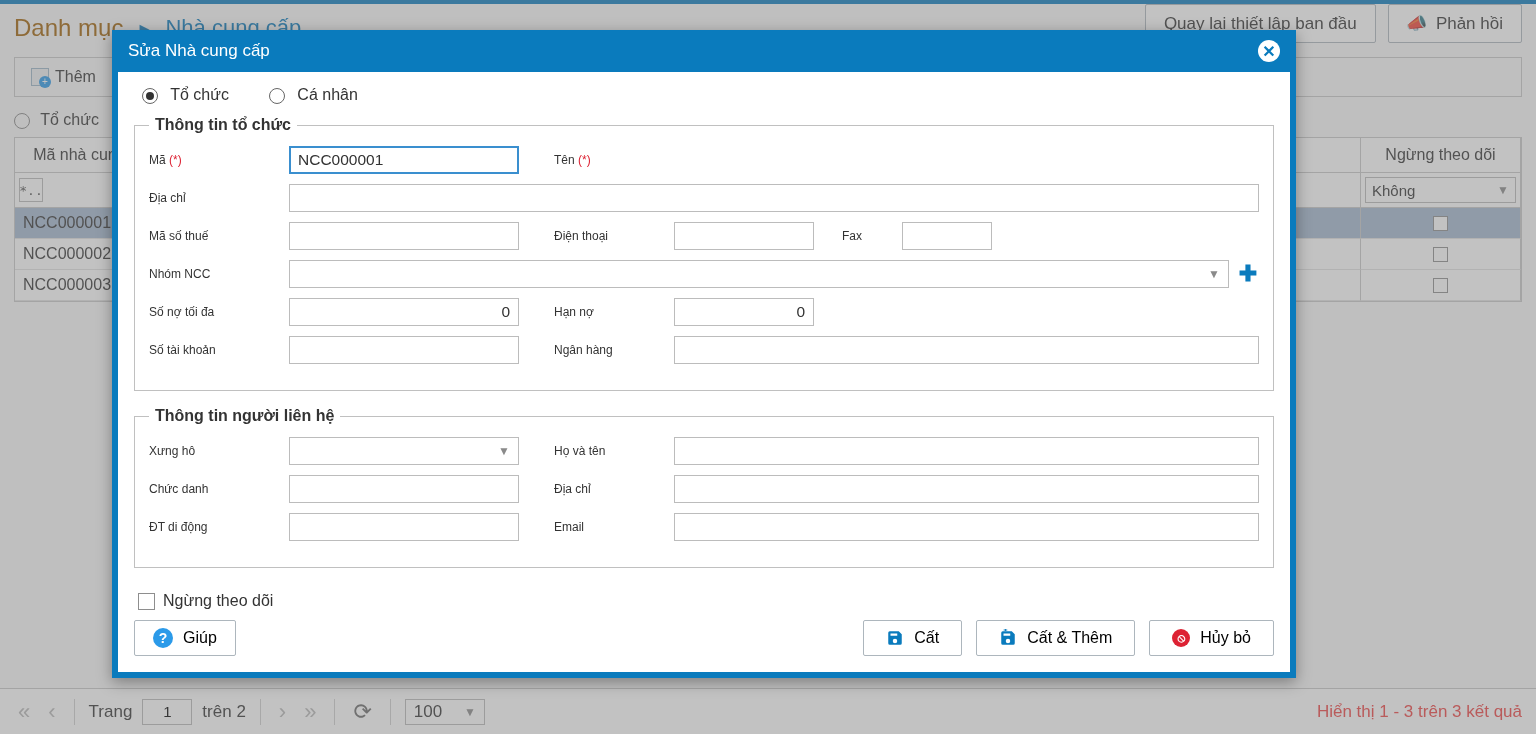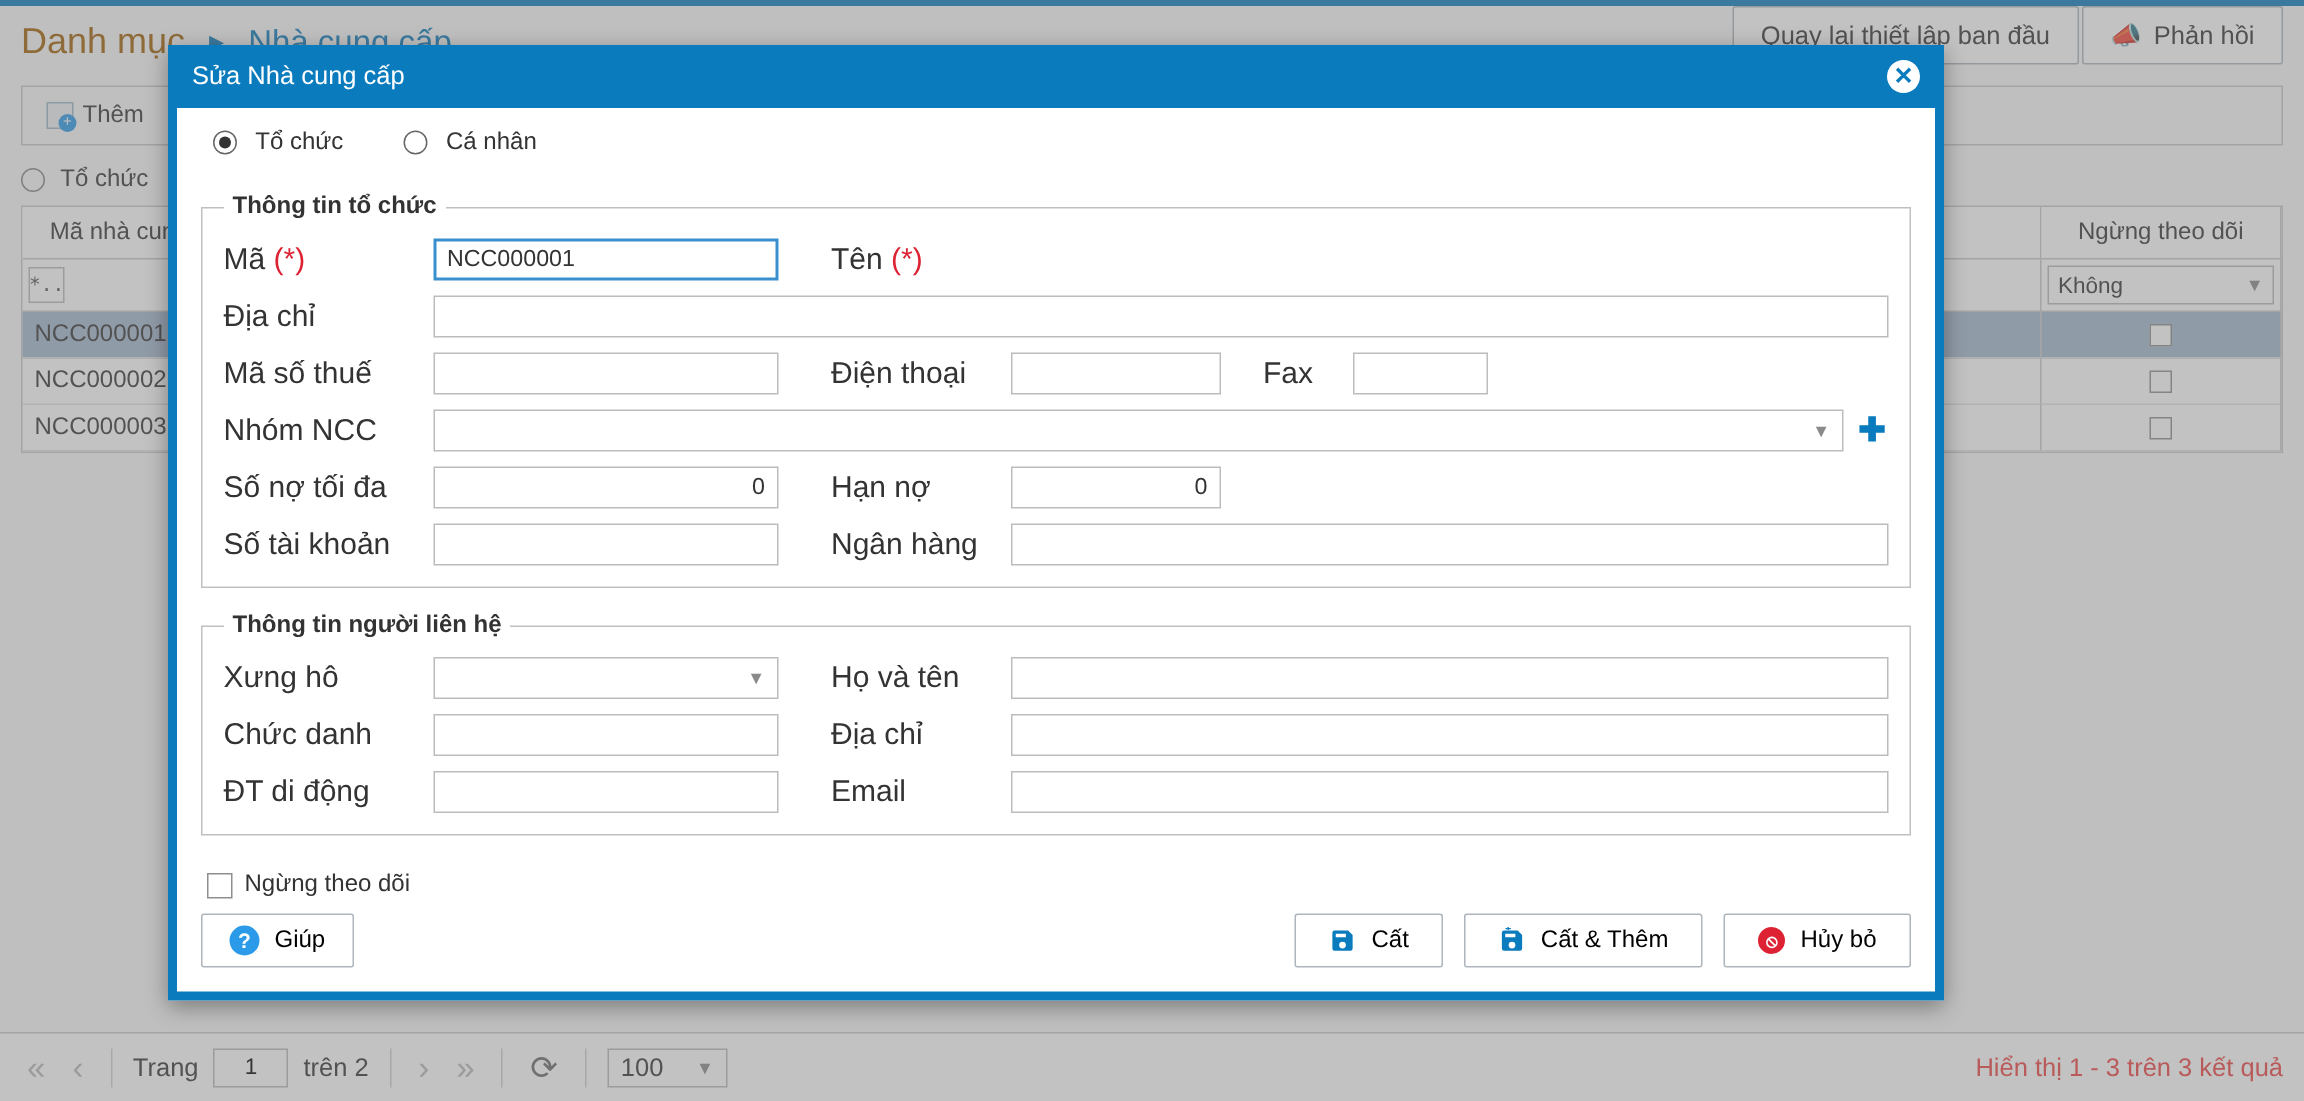--- a/index.html
+++ b/index.html
@@ -22,21 +22,21 @@
   .bg-top-border { height: 4px; background: #0a7bbd; }
 
   .bg-header {
     padding: 8px 14px 0 14px;
     display: flex; align-items: center; gap: 10px;
   }
   .bg-title { font-size: 24px; color: #a16207; }
   .bg-crumb-sep { color: #0a7bbd; font-size: 20px; margin: 0 6px; }
   .bg-crumb-current { color: #0a7bbd; font-size: 22px; }
   .bg-title-row { display:flex; align-items:center; justify-content:space-between; padding-right:14px; }
-  .bg-right-buttons { display:flex; gap:2px; }
+  .bg-right-buttons { display:flex; gap:12px; }
   .bg-btn {
     border: 1px solid #adb6bd;
     background: #fff;
     padding: 8px 18px;
     font-size: 17px;
     color: #333;
     display:flex; align-items:center; gap:8px;
     cursor:pointer;
     border-radius:2px;
   }
@@ -170,26 +170,26 @@
   .modal-body { padding: 14px 16px 16px 16px; }
   .m-type { display:flex; gap:40px; padding:0 8px 12px 8px; align-items:center; font-size:16px;}
   .m-radio {
     width:16px;height:16px;border:1px solid #666;border-radius:50%;
     display:inline-flex;align-items:center;justify-content:center;
     margin-right:8px;vertical-align:middle;
   }
   .m-radio.checked::after{content:"";width:8px;height:8px;background:#333;border-radius:50%;}
   fieldset {
     border:1px solid #c0c0c0;
-    padding: 12px 14px 14px 14px;
-    margin:13px 0 16px 0;
+    padding: 12px 14px 26px 14px;
+    margin:0 0 16px 0;
   }
   legend { padding:0 6px; font-size:16px; font-weight:bold; color:#333; }
   .frow { display:flex; align-items:center; margin-bottom:10px; gap:0;}
-  .lbl { width:140px; font-size:20px; color:#333;}
+  .lbl { width:140px; font-size:12px; color:#333;}
   .req { color:#d23; }
   .in {
     height:28px; border:1px solid #bcbcbc; padding:0 8px; font-size:15.5px;
     background:#fff; color:#333;
   }
   .in.focus { border-color:#3a8fcf; box-shadow: 0 0 0 1px #3a8fcf inset; }
   .in-md { width:230px; }
   .in-sm { width:140px; }
   .in-xl { flex:1; }
   .gap { width: 35px; }

